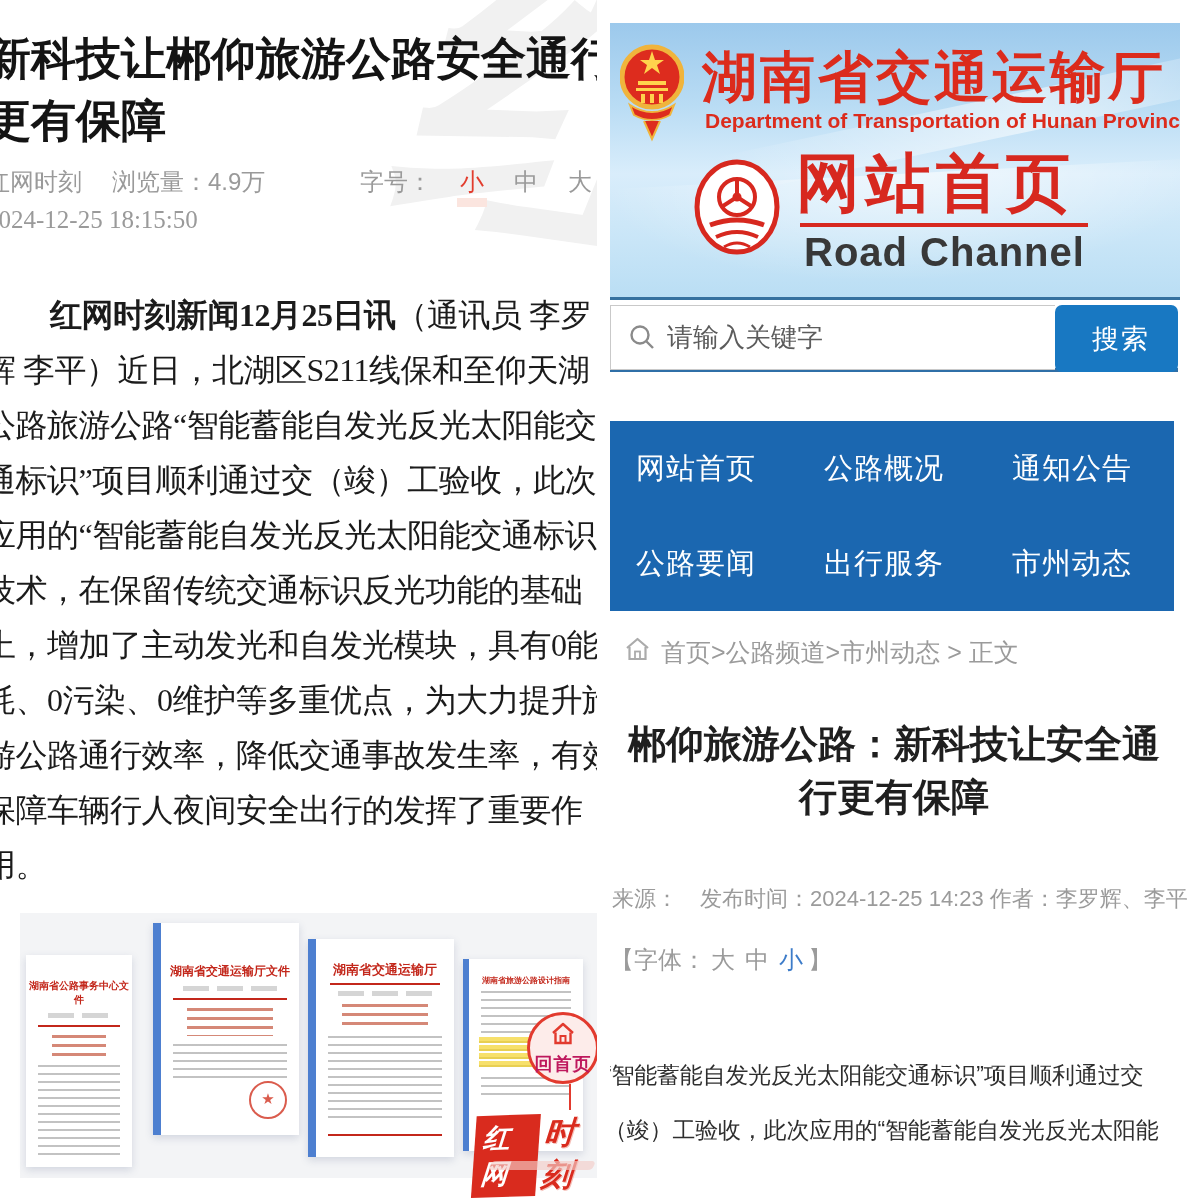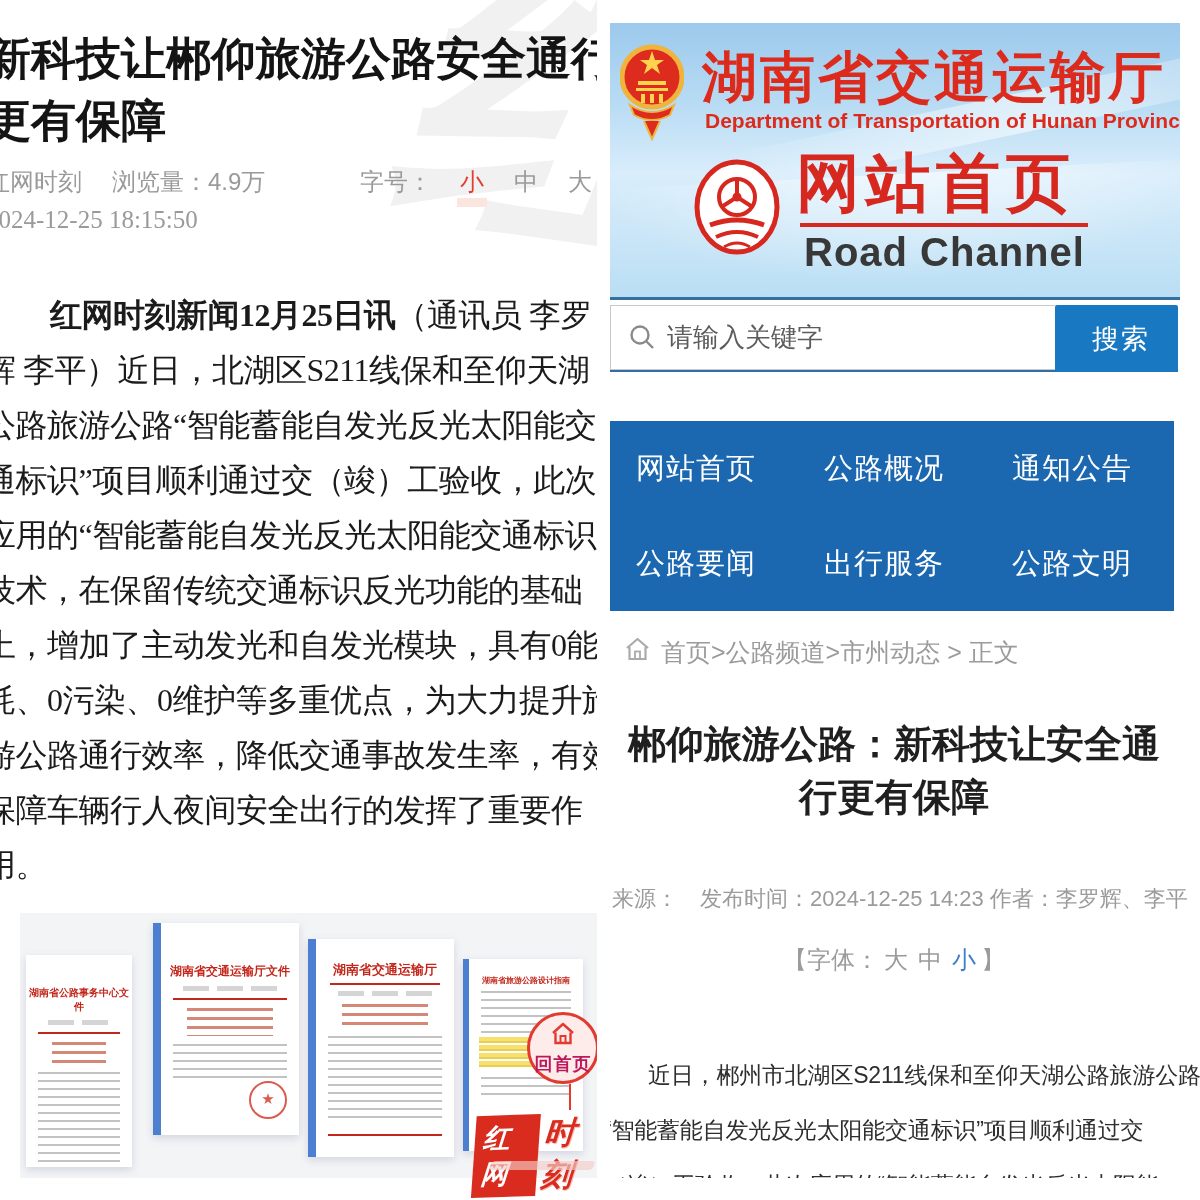--- a/index.html
+++ b/index.html
@@ -74,31 +74,31 @@
   .channel-underline{left:190px;top:200px;width:288px;height:4px;background:#d7281f;}
   .channel-en{left:194px;top:207px;font-size:40px;color:#383838;letter-spacing:1px;white-space:nowrap;font-weight:600;}
 
   .searchbar{left:0;top:305px;width:568px;height:67px;display:flex;border-bottom:4px solid #2f6fa7;box-sizing:border-box;}
   .search-input-wrap{position:relative;width:445px;height:65px;}
   .search-input{width:100%;height:100%;box-sizing:border-box;border:1px solid #c9c9c9;border-right:none;
     padding-left:56px;font-size:26px;color:#333;outline:none;background:#fff;font-family:inherit;}
   .search-input::placeholder{color:#5c5c5c;opacity:1;}
   .search-icon{position:absolute;left:18px;top:18px;}
   .search-btn{width:123px;height:67px;background:#1878c2;color:#fff;font-size:27px;border:none;
-    border-radius:2px;cursor:pointer;font-family:inherit;letter-spacing:2px;padding-left:15px;}
+    border-radius:7px;cursor:pointer;font-family:inherit;letter-spacing:2px;padding-left:15px;}
 
   .nav{left:0;top:421px;width:564px;height:190px;background:#1b67b0;display:grid;
     grid-template-columns:repeat(3,1fr);grid-template-rows:1fr 1fr;align-items:center;}
   .nav a{color:#fff;font-size:29px;text-decoration:none;padding-left:26px;letter-spacing:1px;cursor:pointer;}
 
   .breadcrumb{left:14px;top:636px;display:flex;align-items:flex-start;color:#9b9b9b;font-size:25px;gap:10px;}
   .rp-title{left:0;top:718px;width:568px;text-align:center;font-size:38px;font-weight:700;
     color:#1f1f1f;line-height:53px;}
   .rp-meta{left:2px;top:884px;width:590px;font-size:22px;color:#9b9b9b;white-space:nowrap;}
-  .rp-fontrow{left:0;top:944px;width:568px;text-align:center;font-size:24px;color:#9b9b9b;}
+  .rp-fontrow{left:0;top:944px;width:568px;font-size:24px;color:#9b9b9b;}
   .rp-fontrow .f{margin:0 5px;cursor:pointer;}
   .rp-fontrow .f-small{color:#3d7cc9;}
   .rp-body{left:-6px;top:1048px;font-size:23px;color:#2e2e2e;line-height:55px;
     white-space:nowrap;letter-spacing:-0.2px;}
   .rp-body .indent{padding-left:44px;}
 </style>
 </head>
 <body>
 
 <div id="left-page" class="abs">
@@ -130,21 +130,21 @@
     <div>上，增加了主动发光和自发光模块，具有0能</div>
     <div>耗、0污染、0维护等多重优点，为大力提升旅</div>
     <div>游公路通行效率，降低交通事故发生率，有效</div>
     <div>保障车辆行人夜间安全出行的发挥了重要作</div>
     <div>用。</div>
   </div>
 
   <div class="abs lp-image">
 
     <div class="doc" style="left:6px;top:42px;width:106px;height:212px;">
-      <div class="dtitle" style="font-size:10px;margin-top:31px;">湖南省公路事务中心文件</div>
+      <div class="dtitle" style="font-size:10px;margin-top:24px;">湖南省公路事务中心文件</div>
       <div class="dsub"></div>
       <div class="redline"></div>
       <div class="cbars" style="height:22px;"></div>
       <div class="bars" style="height:96px;"></div>
     </div>
 
     <div class="doc doc-spine" style="left:133px;top:10px;width:138px;height:212px;">
       <div class="dtitle" style="font-size:12px;margin-top:40px;">湖南省交通运输厅文件</div>
       <div class="dsub"></div>
       <div class="redline"></div>
@@ -237,21 +237,21 @@
     </div>
     <button class="search-btn">搜索</button>
   </div>
 
   <nav class="abs nav">
     <a>网站首页</a>
     <a>公路概况</a>
     <a>通知公告</a>
     <a>公路要闻</a>
     <a>出行服务</a>
-    <a>公路文明</a>
+    <a>市州动态</a>
   </nav>
 
   <div class="abs breadcrumb">
     <svg width="27" height="26" viewBox="0 0 27 26">
       <path d="M3 12 L13.5 3 L24 12" fill="none" stroke="#ababab" stroke-width="2.2" stroke-linejoin="round"></path>
       <path d="M5.5 11 V23 H21.5 V11" fill="none" stroke="#ababab" stroke-width="2.2"></path>
       <rect x="11" y="15.5" width="5" height="7.5" fill="none" stroke="#ababab" stroke-width="1.8"></rect>
     </svg>
     <span>首页&gt;公路频道&gt;市州动态 &gt; 正文</span>
   </div>
@@ -261,17 +261,16 @@
     <div>行更有保障</div>
   </div>
 
   <div class="abs rp-meta">来源：　发布时间：2024-12-25 14:23 作者：李罗辉、李平</div>
 
   <div class="abs rp-fontrow">
     <span>【字体：</span><span class="f">大</span><span class="f">中</span><span class="f f-small">小</span><span>】</span>
   </div>
 
   <div class="abs rp-body">
-    <div class="indent">近日，郴州市北湖区S211线保和至仰天湖公路旅游公路</div>
     <div>“智能蓄能自发光反光太阳能交通标识”项目顺利通过交</div>
     <div>（竣）工验收，此次应用的“智能蓄能自发光反光太阳能</div>
   </div>
 </div>
 
 </body></html>

